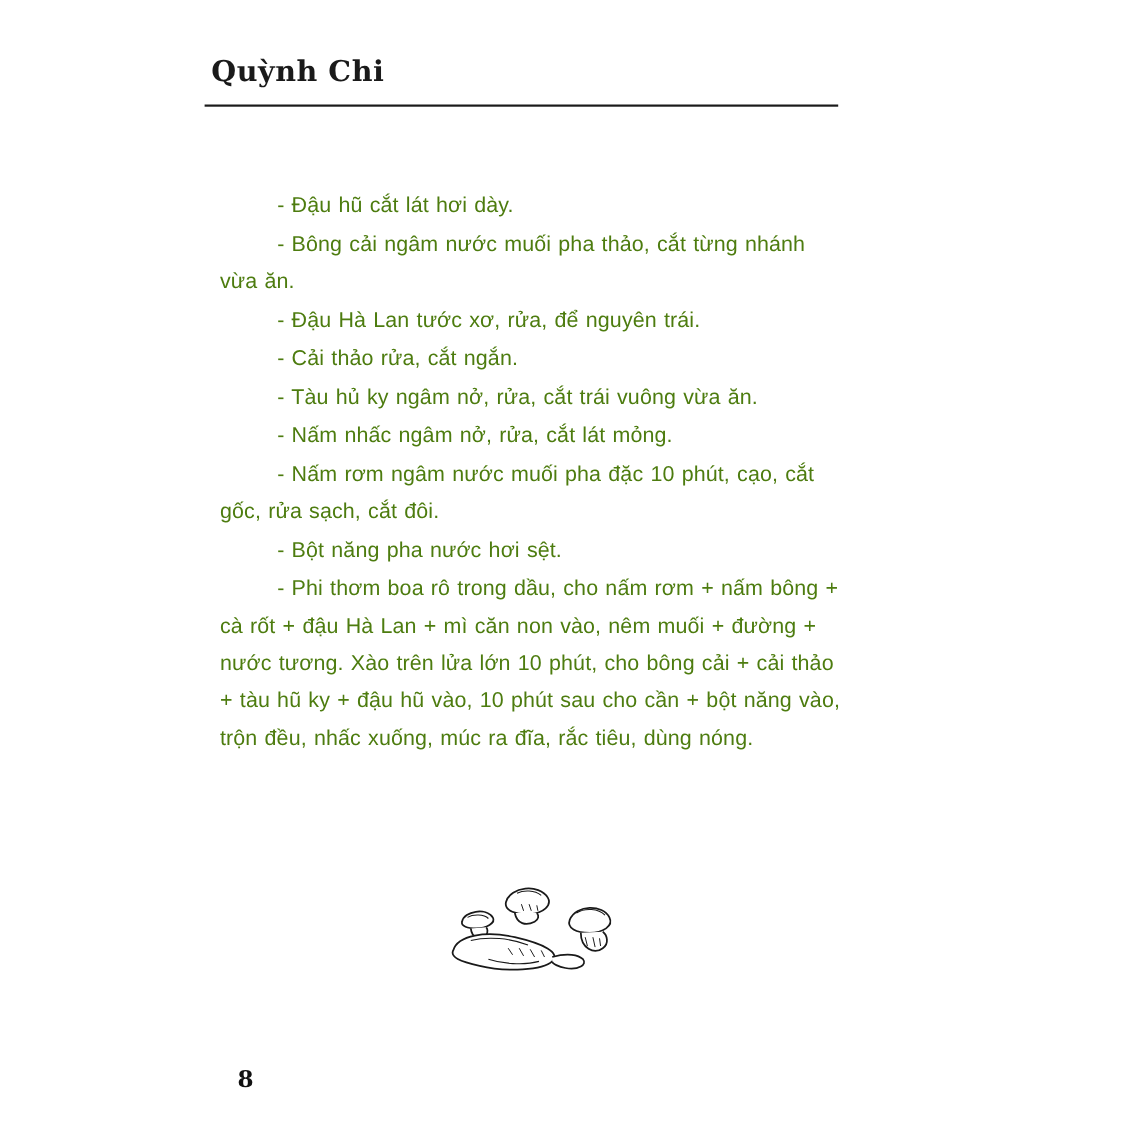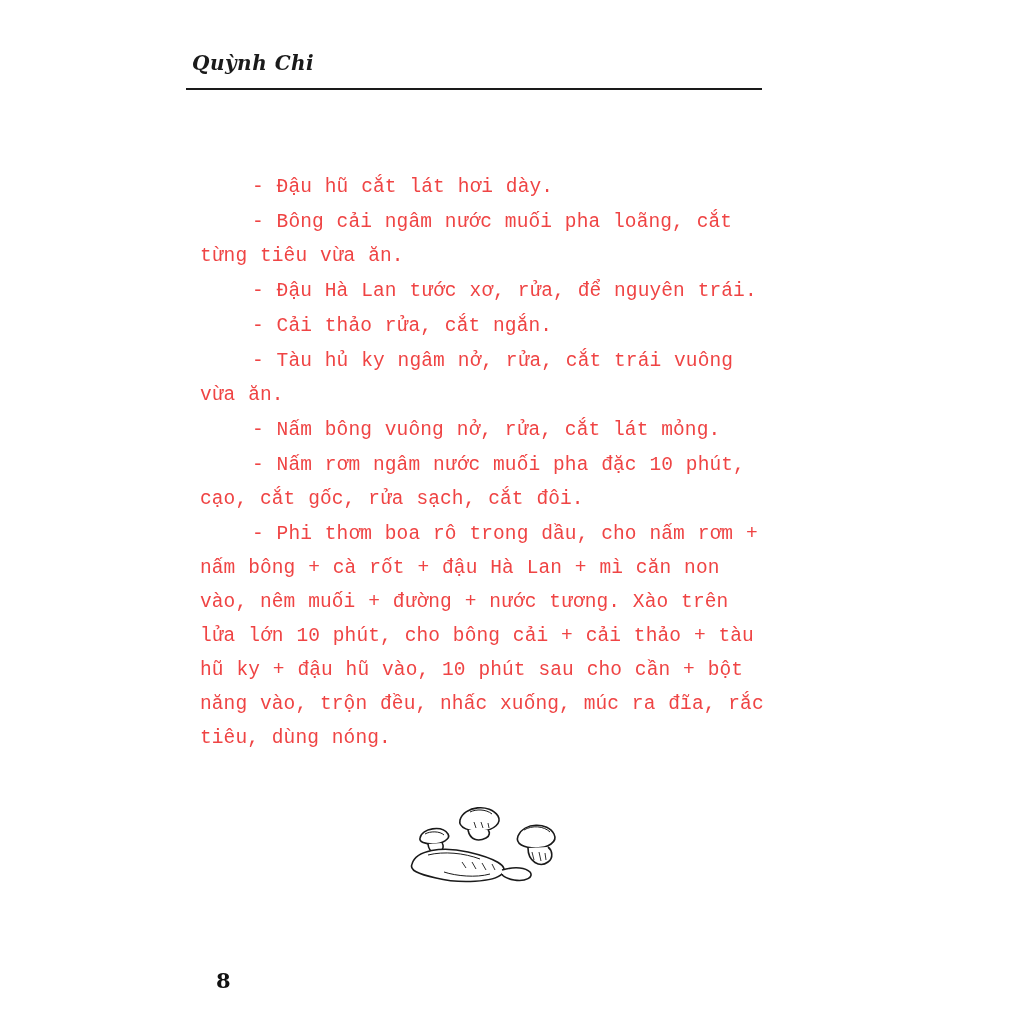--- a/index.html
+++ b/index.html
@@ -24,47 +24,46 @@
 
   
   .header {
     position: absolute;
     left: 186px;
     top: 52px;
     width: 576px;
   }
   .header-title {
     font-family: "DejaVu Serif", serif;
-    font-style: italic;
     font-weight: bold;
-    font-size: 20px;
+    font-size: 26px;
     letter-spacing: 0.5px;
     color: #1a1a1a;
     padding-left: 6px;
     line-height: 1.1;
   }
   .header-rule {
     margin-top: 14px;
     height: 2px;
     background: #1a1a1a;
     width: 100%;
   }
 
   
   .content {
     position: absolute;
     left: 200px;
     top: 170px;
     width: 570px;
   }
   .para {
-    font-family: Liberation Mono, monospace;
+    font-family: Liberation Sans, sans-serif;
     font-size: 19.5px;
     line-height: 34px;
-    color: #ef4444;
+    color: #4d7c0f;
     text-indent: 52px;
     margin: 0 0 1px 0;
     letter-spacing: 0.1px;
     word-spacing: 1px;
   }
 
   
   .illustration {
     position: absolute;
     left: 398px;
@@ -92,26 +91,27 @@
 
 <div class="page">
 
   <div class="header">
     <div class="header-title">Quỳnh Chi</div>
     <div class="header-rule"></div>
   </div>
 
   <div class="content">
     <p class="para">- Đậu hũ cắt lát hơi dày.</p>
-    <p class="para">- Bông cải ngâm nước muối pha loãng, cắt từng tiêu vừa ăn.</p>
+    <p class="para">- Bông cải ngâm nước muối pha thảo, cắt từng nhánh vừa ăn.</p>
     <p class="para">- Đậu Hà Lan tước xơ, rửa, để nguyên trái.</p>
     <p class="para">- Cải thảo rửa, cắt ngắn.</p>
     <p class="para">- Tàu hủ ky ngâm nở, rửa, cắt trái vuông vừa ăn.</p>
-    <p class="para">- Nấm bông vuông nở, rửa, cắt lát mỏng.</p>
+    <p class="para">- Nấm nhấc ngâm nở, rửa, cắt lát mỏng.</p>
     <p class="para">- Nấm rơm ngâm nước muối pha đặc 10 phút, cạo, cắt gốc, rửa sạch, cắt đôi.</p>
+    <p class="para">- Bột năng pha nước hơi sệt.</p>
     <p class="para">- Phi thơm boa rô trong dầu, cho nấm rơm + nấm bông + cà rốt + đậu Hà Lan + mì căn non vào, nêm muối + đường + nước tương. Xào trên lửa lớn 10 phút, cho bông cải + cải thảo + tàu hũ ky + đậu hũ vào, 10 phút sau cho cần + bột năng vào, trộn đều, nhấc xuống, múc ra đĩa, rắc tiêu, dùng nóng.</p>
   </div>
 
   <div class="illustration">
     <svg width="200" height="110" viewBox="0 0 200 110" xmlns="http://www.w3.org/2000/svg">
       <g fill="none" stroke="#1a1a1a" stroke-width="1.6">
 
         <path d="M62 28 C66 14, 92 11, 100 24 C104 31, 96 38, 84 39 C72 40, 60 36, 62 28 Z" fill="#ffffff"></path>
         <path d="M70 38 C72 48, 80 50, 88 46 C92 44, 92 40, 90 38" fill="#ffffff"></path>
         <path d="M72 20 C78 17, 88 17, 94 22" stroke-width="1"></path>

